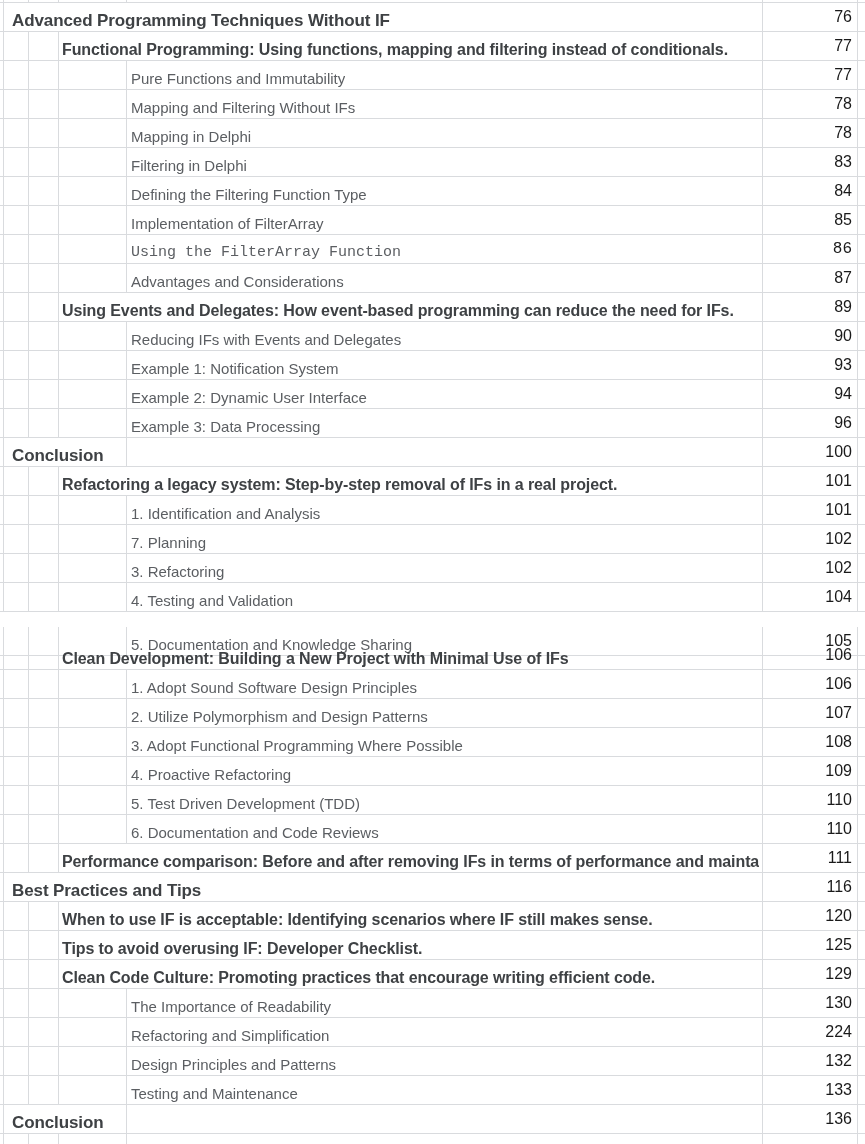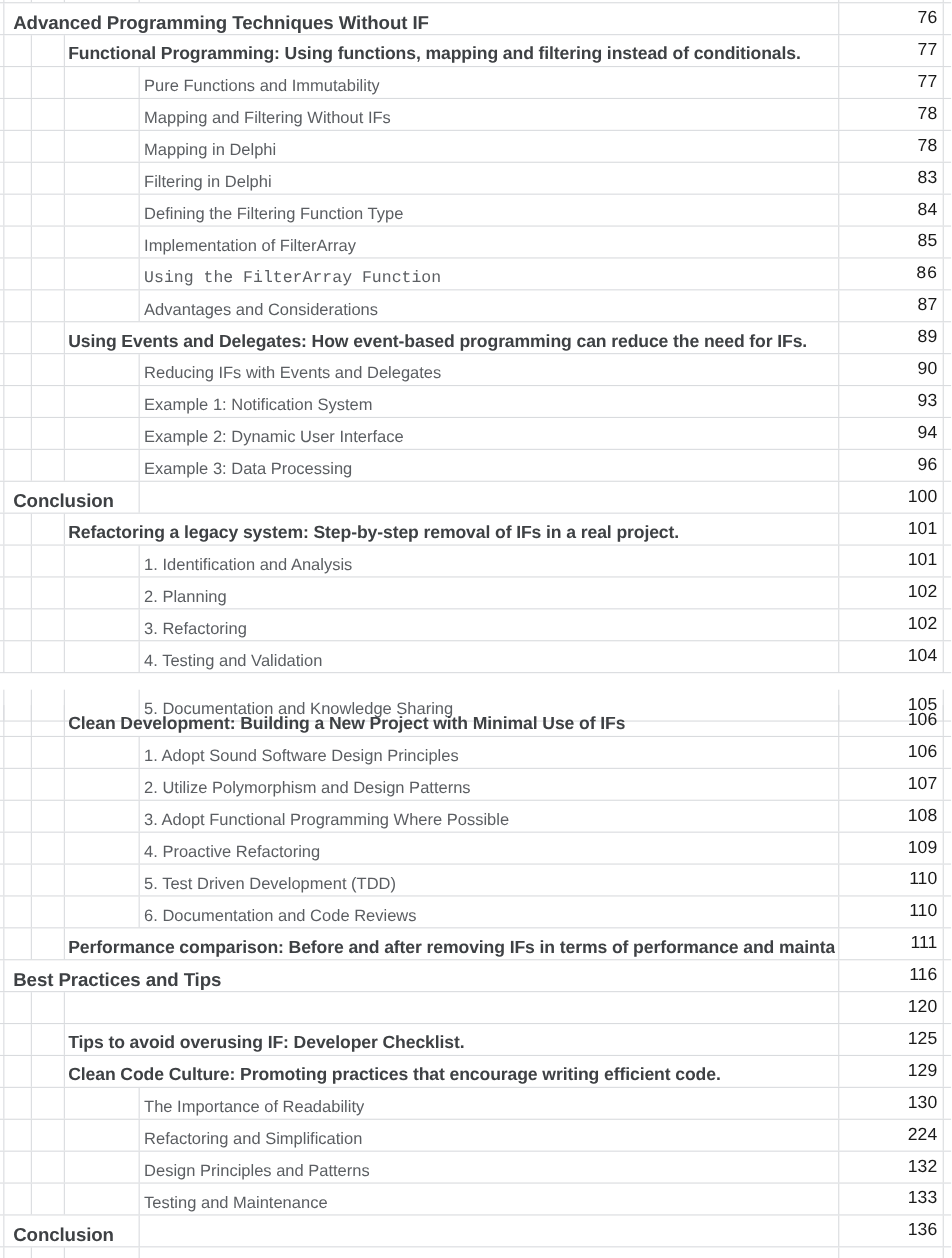--- a/index.html
+++ b/index.html
@@ -218,21 +218,21 @@
       <span class="cell-text lvl3">1. Identification and Analysis</span>
       <span class="pagenum">101</span>
       <div class="vline" style="left: 3px;"></div>
       <div class="vline" style="left: 28px;"></div>
       <div class="vline" style="left: 58px;"></div>
       <div class="vline" style="left: 126px;"></div>
       <div class="vline" style="left: 762px;"></div>
       <div class="vline" style="left: 857px;"></div>
     </div>
     <div class="row" style="top: 525px;">
-      <span class="cell-text lvl3">2. Planning</span>
+      <span class="cell-text lvl3">7. Planning</span>
       <span class="pagenum">102</span>
       <div class="vline" style="left: 3px;"></div>
       <div class="vline" style="left: 28px;"></div>
       <div class="vline" style="left: 58px;"></div>
       <div class="vline" style="left: 126px;"></div>
       <div class="vline" style="left: 762px;"></div>
       <div class="vline" style="left: 857px;"></div>
     </div>
     <div class="row" style="top: 554px;">
       <span class="cell-text lvl3">3. Refactoring</span>
@@ -343,20 +343,21 @@
       <div class="vline" style="left: 857px;"></div>
     </div>
     <div class="row" style="top: 873px;">
       <span class="cell-text lvl1">Best Practices and Tips</span>
       <span class="pagenum">116</span>
       <div class="vline" style="left: 3px;"></div>
       <div class="vline" style="left: 762px;"></div>
       <div class="vline" style="left: 857px;"></div>
     </div>
     <div class="row" style="top: 902px;">
+      <span class="cell-text lvl2">When to use IF is acceptable: Identifying scenarios where IF still makes sense.</span>
       <span class="pagenum">120</span>
       <div class="vline" style="left: 3px;"></div>
       <div class="vline" style="left: 28px;"></div>
       <div class="vline" style="left: 58px;"></div>
       <div class="vline" style="left: 762px;"></div>
       <div class="vline" style="left: 857px;"></div>
     </div>
     <div class="row" style="top: 931px;">
       <span class="cell-text lvl2">Tips to avoid overusing IF: Developer Checklist.</span>
       <span class="pagenum">125</span>

